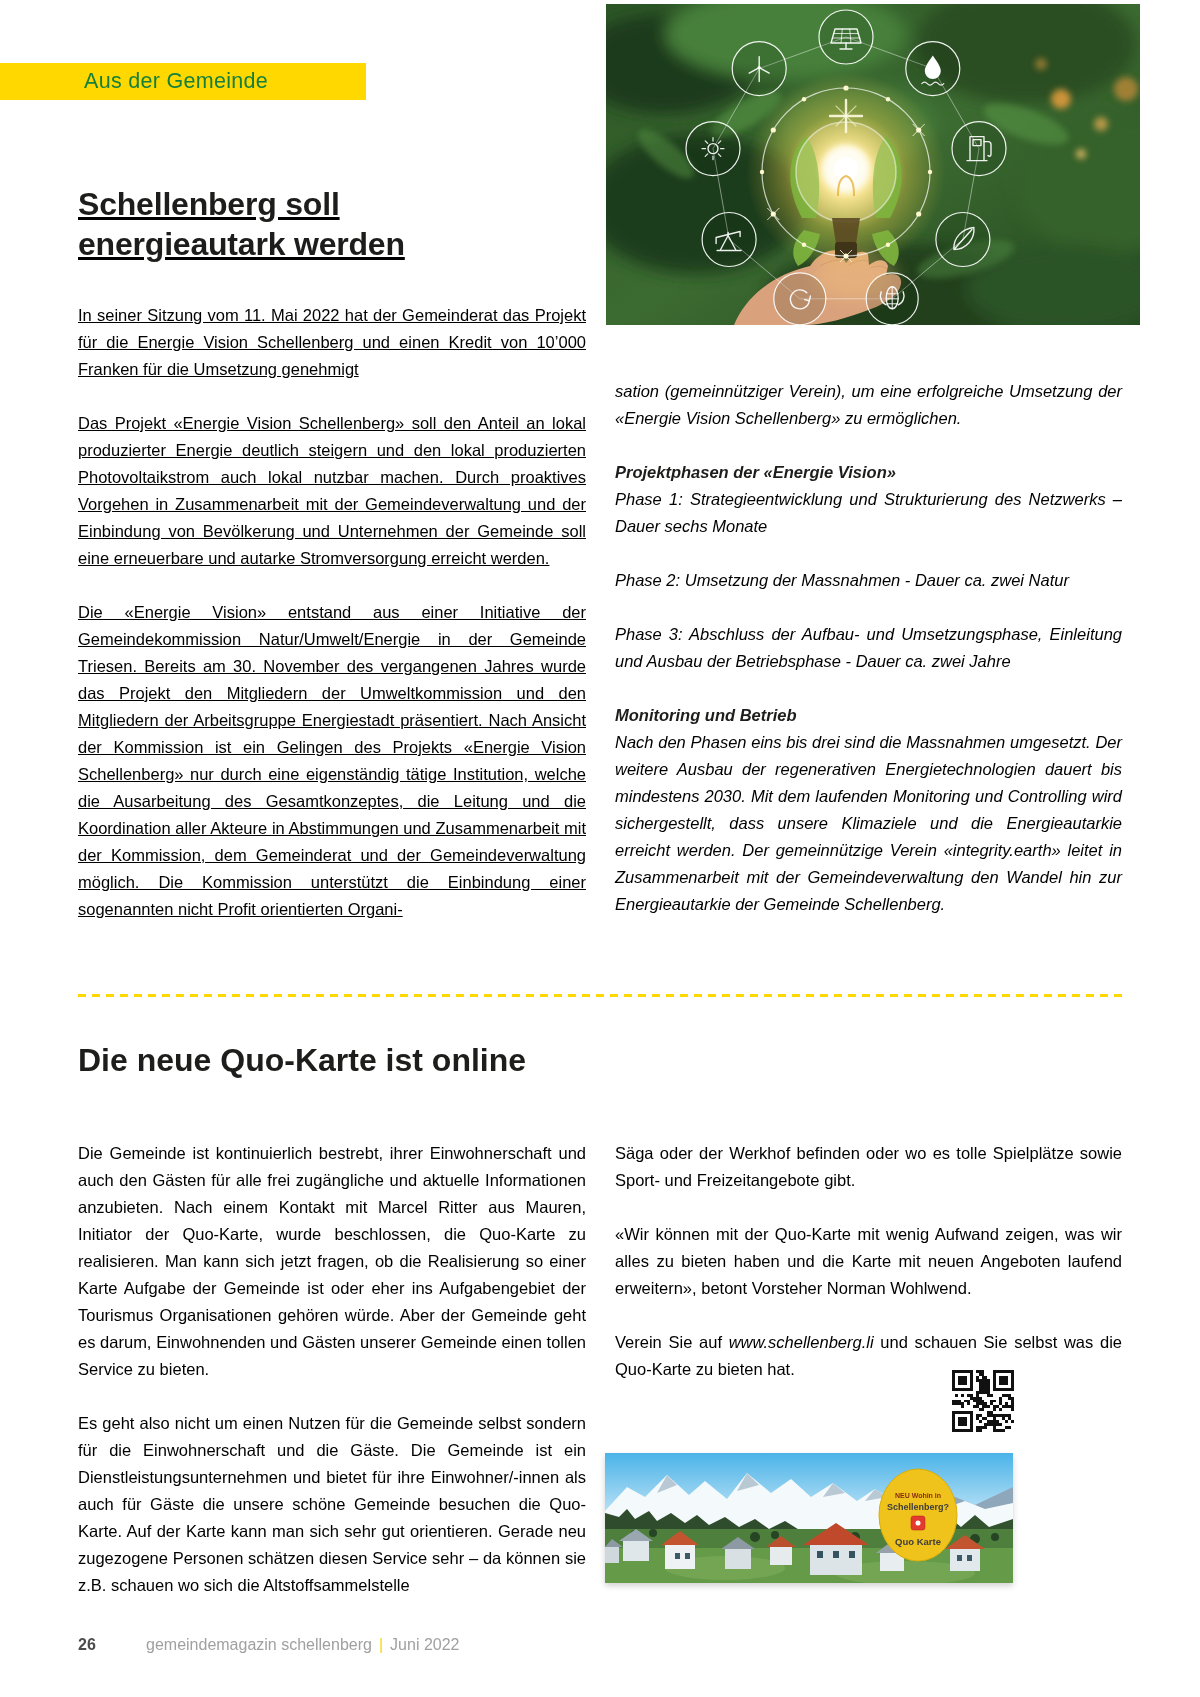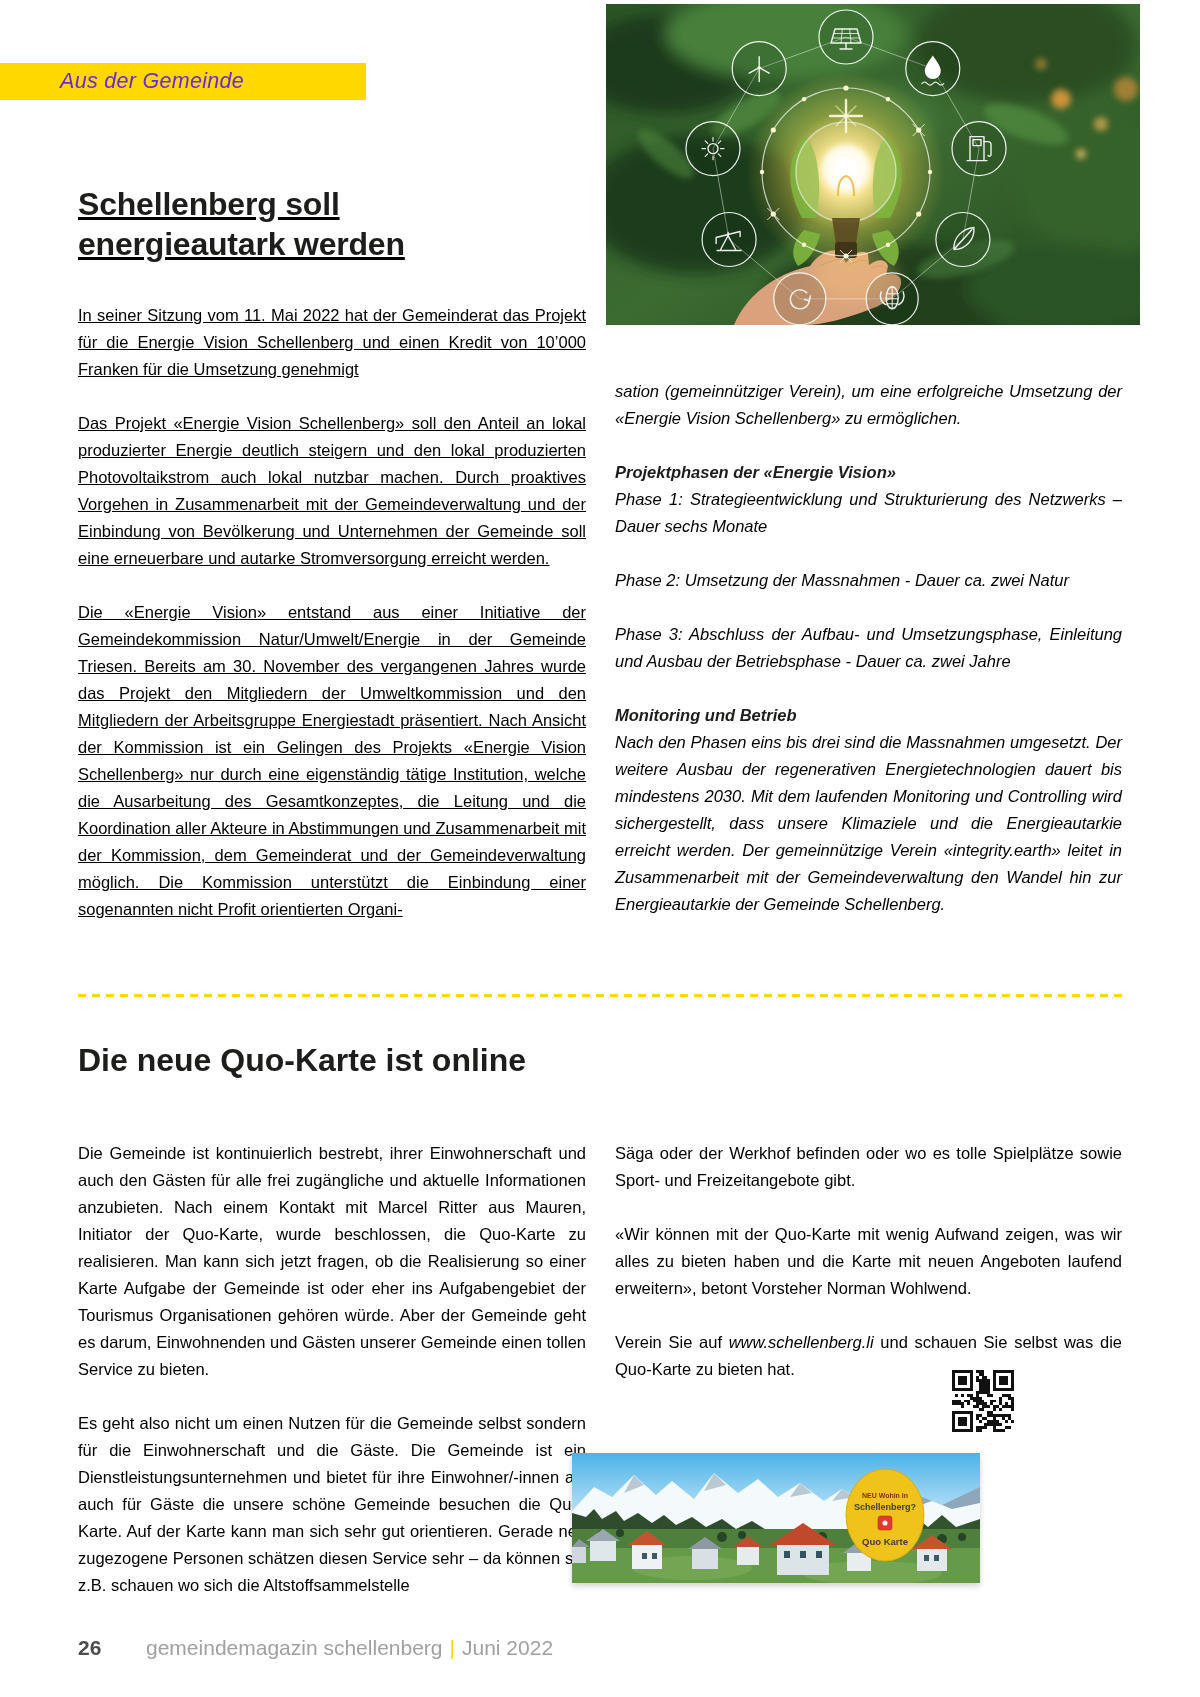--- a/index.html
+++ b/index.html
@@ -3,45 +3,45 @@
 <meta charset="utf-8">
 <title>Gemeindemagazin Schellenberg – Seite 26</title>
 <style>
   html,body{margin:0;padding:0;background:#ffffff;}
   .page{
     position:relative;width:1200px;height:1697px;background:#fff;
     font-family:"Liberation Sans",sans-serif;overflow:hidden;
   }
   .kicker{
     position:absolute;left:0;top:63px;width:366px;height:37px;
-    background:#ffd800;color:#6d28d9;font-size:21.5px;line-height:37px;
-    padding-left:60px;box-sizing:border-box;letter-spacing:.3px;font-style:italic;
+    background:#ffd800;color:#15803d;font-size:21.5px;line-height:37px;
+    padding-left:84px;box-sizing:border-box;letter-spacing:.3px;
   }
   .hero{position:absolute;left:606px;top:4px;width:534px;height:321px;}
   .a1-left{position:absolute;left:78px;top:184px;width:508px;text-decoration:underline;}
   .a1-right{position:absolute;left:615px;top:378px;width:507px;font-style:italic;}
   h1{margin:0;font-size:32px;line-height:40px;font-weight:700;color:#1d1d1b;letter-spacing:-.2px;}
   h1 span{display:block;}
   .body{font-size:16.5px;line-height:27px;color:#000000;text-align:justify;margin:0 0 27px 0;}
   .body.last{margin-bottom:0;}
   .lead{margin-top:38px;}
   .subhead{font-size:16.5px;line-height:27px;font-weight:700;color:#1d1d1b;margin:0;}
   .divider{
     position:absolute;left:78px;top:994px;width:1044px;height:3px;
     background:repeating-linear-gradient(90deg,#ffd800 0 8px,transparent 8px 14px);
   }
   .a2-title{position:absolute;left:78px;top:1040px;margin:0;font-size:32px;line-height:40px;font-weight:700;color:#1d1d1b;}
   .a2-left{position:absolute;left:78px;top:1140px;width:508px;}
   .a2-right{position:absolute;left:615px;top:1140px;width:507px;}
   .it{font-style:italic;}
   .qr{position:absolute;left:952px;top:1370px;width:62px;height:62px;}
   .qr svg{width:62px;height:62px;shape-rendering:crispEdges;display:block;}
-  .village{position:absolute;left:572px;top:1453px;width:408px;height:130px;box-shadow:0 3px 6px rgba(0,0,0,.18);}
+  .village{position:absolute;left:605px;top:1453px;width:408px;height:130px;box-shadow:0 3px 6px rgba(0,0,0,.18);}
   .village svg,.hero svg{display:block;}
-  .footer{position:absolute;left:78px;top:1636px;width:1044px;display:flex;align-items:center;font-size:21px;color:#a0a0a0;}
+  .footer{position:absolute;left:78px;top:1636px;width:1044px;display:flex;align-items:center;font-size:16px;color:#a0a0a0;}
   .pnum{font-weight:700;color:#4c4c4c;width:68px;}
   .pipe{color:#ffd800;margin:0 7px;}
   svg text{font-family:"Liberation Sans",sans-serif;}
 </style>
 </head>
 <body>
 
 <div class="page">
 
   <div class="kicker">

